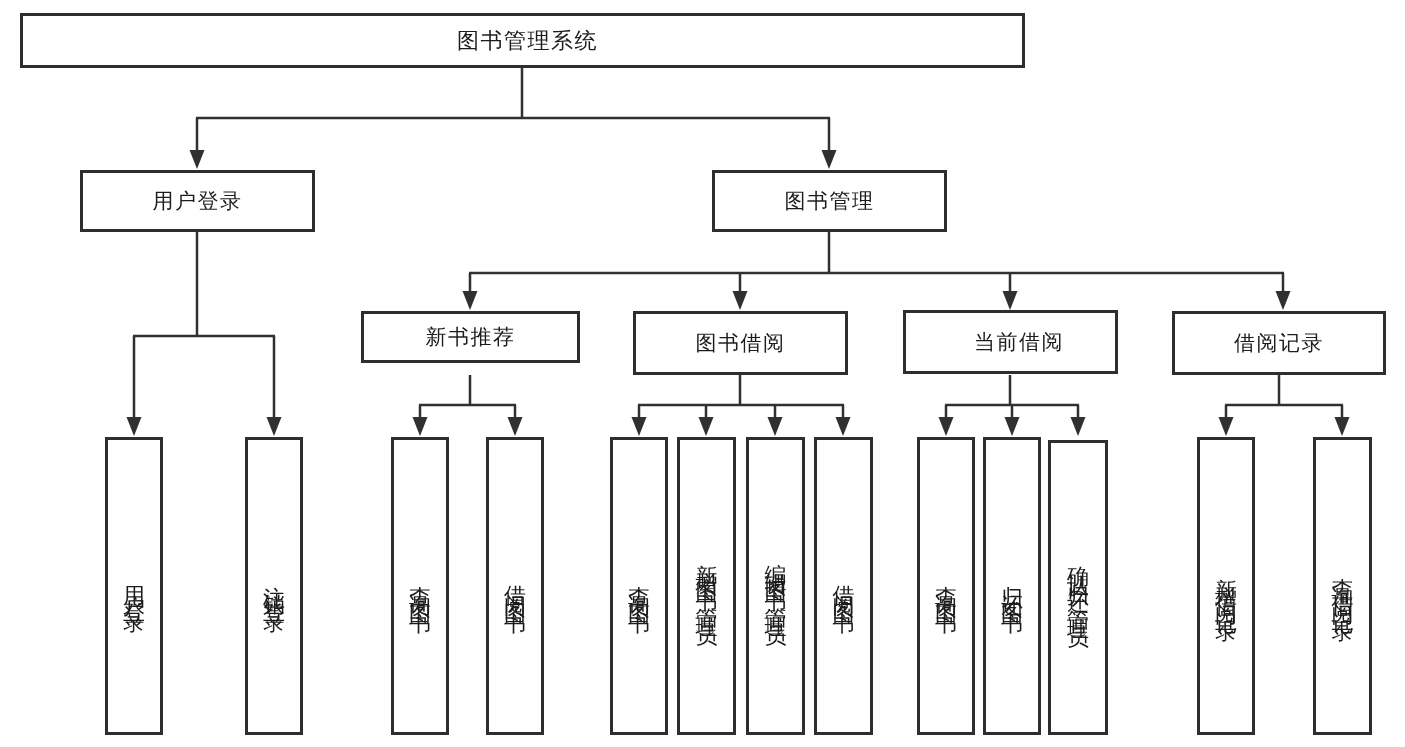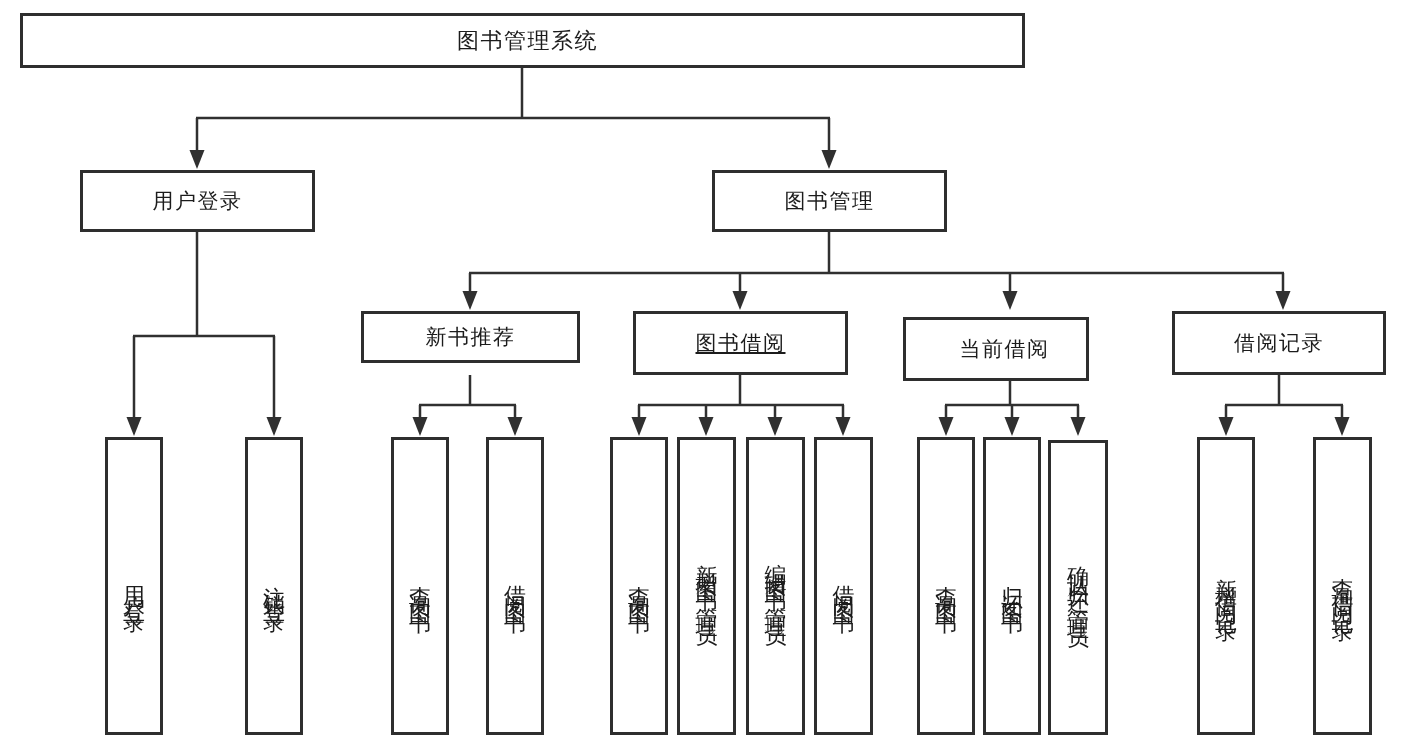--- a/index.html
+++ b/index.html
@@ -93,24 +93,24 @@
   <div class="node" style="left:80px; top:170px; width:235px; height:62px;">
     <span class="hlabel">用户登录</span>
   </div>
   <div class="node" style="left:712px; top:170px; width:235px; height:62px;align-items:center;">
     <span class="hlabel">图书管理</span>
   </div>
 
   <div class="node" style="left:361px; top:311px; width:219px; height:52px;">
     <span class="hlabel">新书推荐</span>
   </div>
-  <div class="node" style="left:633px; top:311px; width:215px; height:64px;text-decoration:underline;">
+  <div class="node" style="left:633px; top:311px; width:215px; height:64px;">
     <span class="hlabel">图书借阅</span>
   </div>
-  <div class="node" style="left:903px; top:317px; width:186px; height:64px;padding-left:17px;">
+  <div class="node" style="left:903px; top:310px; width:215px; height:64px;padding-left:17px;">
     <span class="hlabel">当前借阅</span>
   </div>
   <div class="node" style="left:1172px; top:311px; width:214px; height:64px;">
     <span class="hlabel">借阅记录</span>
   </div>
 
   <div class="node leaf" style="left:105px; top:437px; width:58px; height:298px;">
     <span class="vlabel">用户登录</span>
   </div>
   <div class="node leaf" style="left:245px; top:437px; width:58px; height:298px;">

